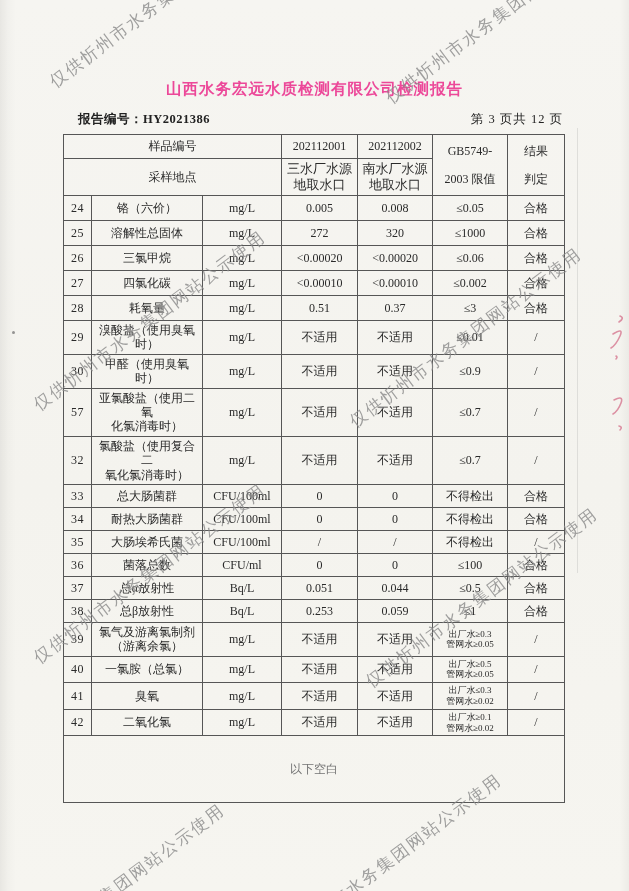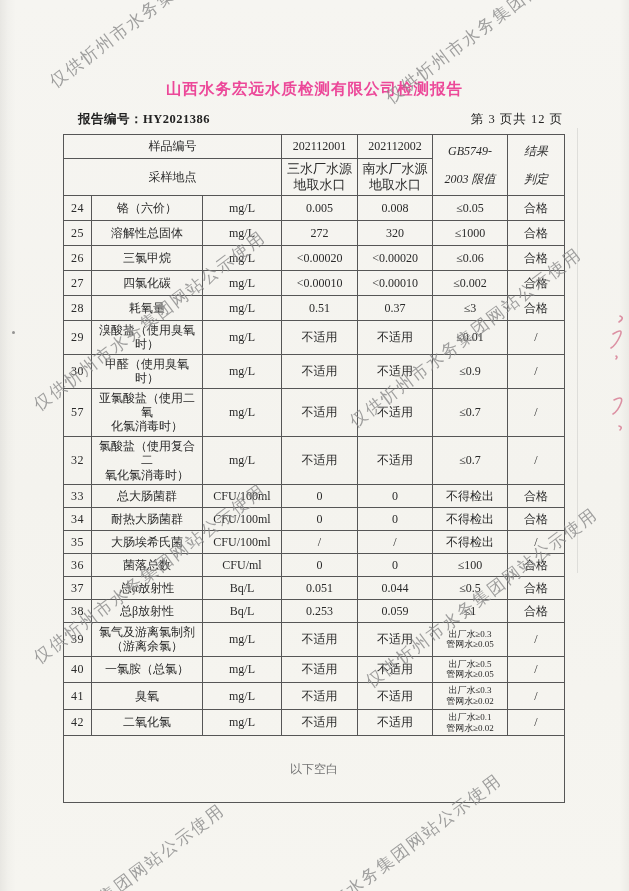--- a/index.html
+++ b/index.html
@@ -30,21 +30,21 @@
     padding:2px 2px;line-height:1.2;
     overflow:hidden;
   }
   thead tr{height:23px;}
   tbody.rows tr{height:25px;}
   tbody.rows tr:nth-child(n+10):nth-child(-n+15){height:23px;}
   td.c-name{text-align:left;padding-left:7px;white-space:pre-line;}
   td.c-no{letter-spacing:.5px;}
   td.small{font-size:9px;line-height:1.3;white-space:pre-line;padding:1px;}
   td.loc{font-size:13px;line-height:1.25;white-space:pre-line;}
-  td.merged-v{padding:0;font-style:italic;}
+  td.merged-v{padding:0;}
   .vstack{display:flex;flex-direction:column;justify-content:space-around;height:56px;}
   td.blank-cell{height:62px;text-align:left;vertical-align:middle;padding-left:38px;font-size:12px;color:#737373;}
   .wm{
     position:absolute;white-space:nowrap;
     font-family:"Liberation Sans","DejaVu Sans",sans-serif;
     font-size:17px;letter-spacing:2px;color:#8a8a8a;opacity:.8;
     transform:rotate(-37deg);transform-origin:0 50%;
     z-index:6;pointer-events:none;
   }
   .crease{position:absolute;left:577px;top:128px;width:1px;height:445px;background:rgba(120,120,120,.18);z-index:1;}

